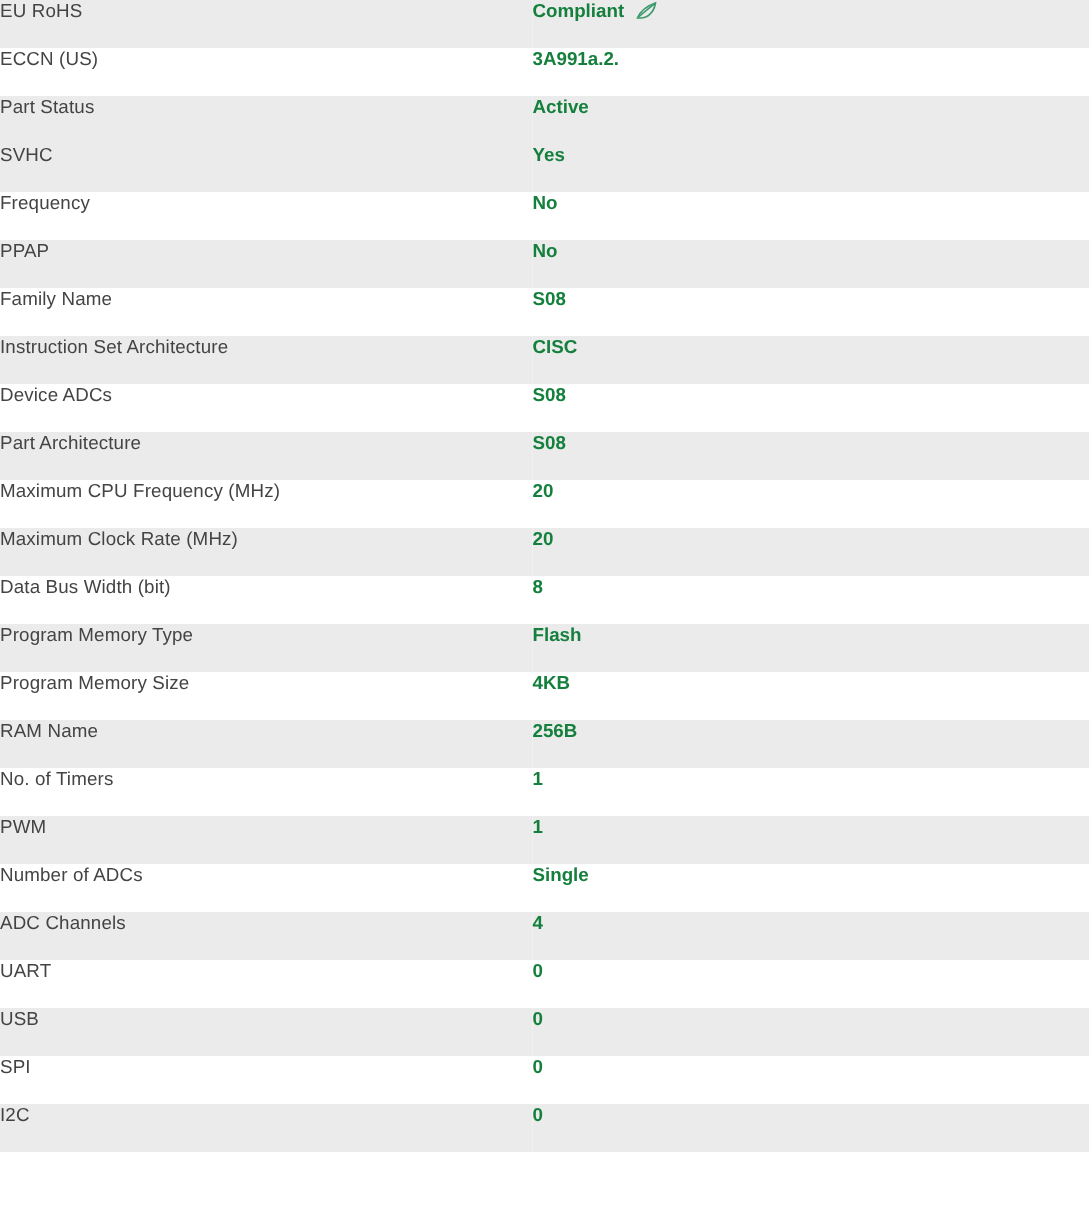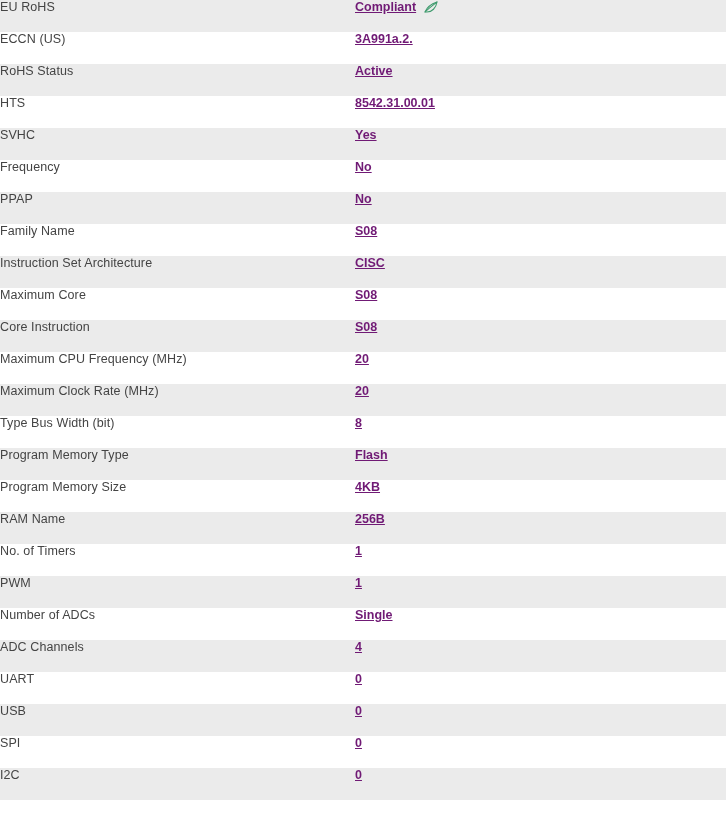--- a/index.html
+++ b/index.html
@@ -37,23 +37,22 @@
   td.label-cell {
     width: 355px;
     padding-left: 24px;
     color: #444444;
     font-weight: 400;
     letter-spacing: 0.1px;
   }
   td.value-cell {
     width: 371px;
     padding-left: 23px;
-    color: #701a75;
+    color: #15803d;
     font-weight: bold;
-    text-decoration: underline;
   }
   .value-wrap {
     display: flex;
     align-items: center;
     gap: 8px;
   }
   .leaf-icon {
     display: inline-block;
     width: 14px;
     height: 12px;
@@ -82,35 +81,27 @@
       </tr>
       <tr class="plain">
         <td class="label-cell">ECCN (US)</td>
         <td class="value-cell">
           <span class="value-wrap">
             <span>3A991a.2.</span>
           </span>
         </td>
       </tr>
       <tr class="shaded">
-        <td class="label-cell">RoHS Status</td>
+        <td class="label-cell">Part Status</td>
         <td class="value-cell">
           <span class="value-wrap">
             <span>Active</span>
           </span>
         </td>
       </tr>
-      <tr class="plain">
-        <td class="label-cell">HTS</td>
-        <td class="value-cell">
-          <span class="value-wrap">
-            <span>8542.31.00.01</span>
-          </span>
-        </td>
-      </tr>
       <tr class="shaded">
         <td class="label-cell">SVHC</td>
         <td class="value-cell">
           <span class="value-wrap">
             <span>Yes</span>
           </span>
         </td>
       </tr>
       <tr class="plain">
         <td class="label-cell">Frequency</td>
@@ -138,29 +129,29 @@
       </tr>
       <tr class="shaded">
         <td class="label-cell">Instruction Set Architecture</td>
         <td class="value-cell">
           <span class="value-wrap">
             <span>CISC</span>
           </span>
         </td>
       </tr>
       <tr class="plain">
-        <td class="label-cell">Maximum Core</td>
+        <td class="label-cell">Device ADCs</td>
         <td class="value-cell">
           <span class="value-wrap">
             <span>S08</span>
           </span>
         </td>
       </tr>
       <tr class="shaded">
-        <td class="label-cell">Core Instruction</td>
+        <td class="label-cell">Part Architecture</td>
         <td class="value-cell">
           <span class="value-wrap">
             <span>S08</span>
           </span>
         </td>
       </tr>
       <tr class="plain">
         <td class="label-cell">Maximum CPU Frequency (MHz)</td>
         <td class="value-cell">
           <span class="value-wrap">
@@ -170,21 +161,21 @@
       </tr>
       <tr class="shaded">
         <td class="label-cell">Maximum Clock Rate (MHz)</td>
         <td class="value-cell">
           <span class="value-wrap">
             <span>20</span>
           </span>
         </td>
       </tr>
       <tr class="plain">
-        <td class="label-cell">Type Bus Width (bit)</td>
+        <td class="label-cell">Data Bus Width (bit)</td>
         <td class="value-cell">
           <span class="value-wrap">
             <span>8</span>
           </span>
         </td>
       </tr>
       <tr class="shaded">
         <td class="label-cell">Program Memory Type</td>
         <td class="value-cell">
           <span class="value-wrap">

